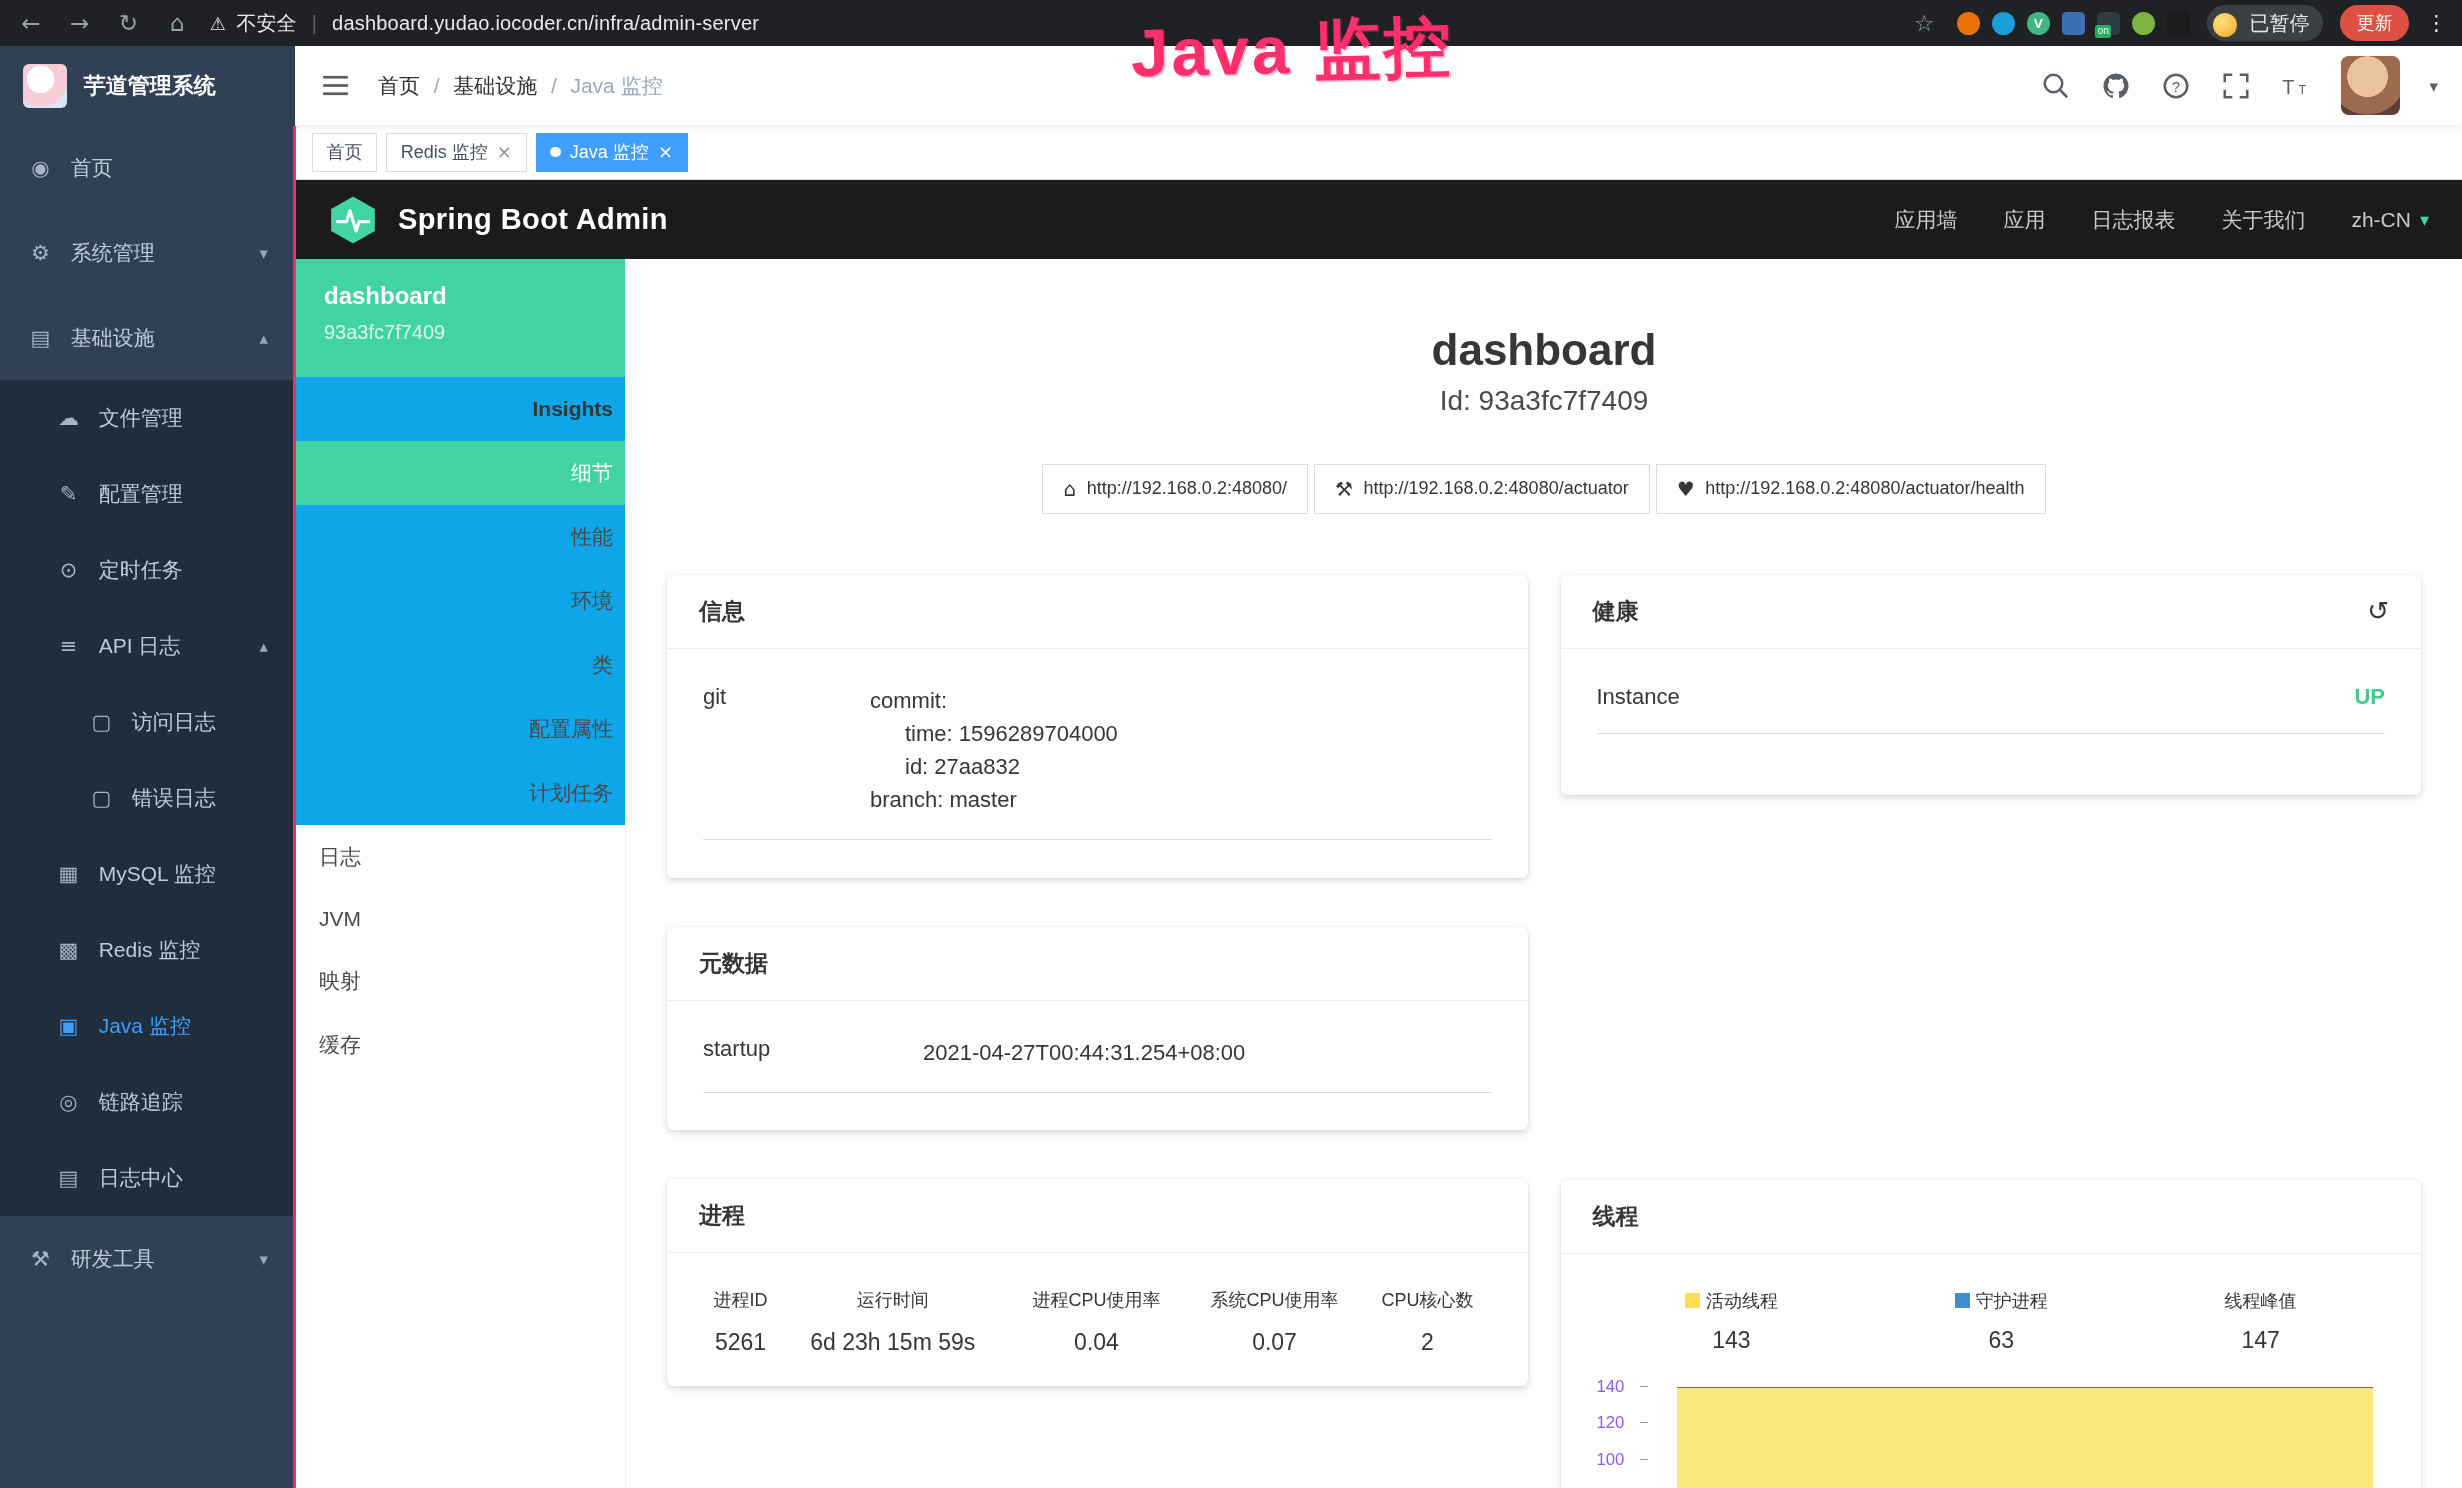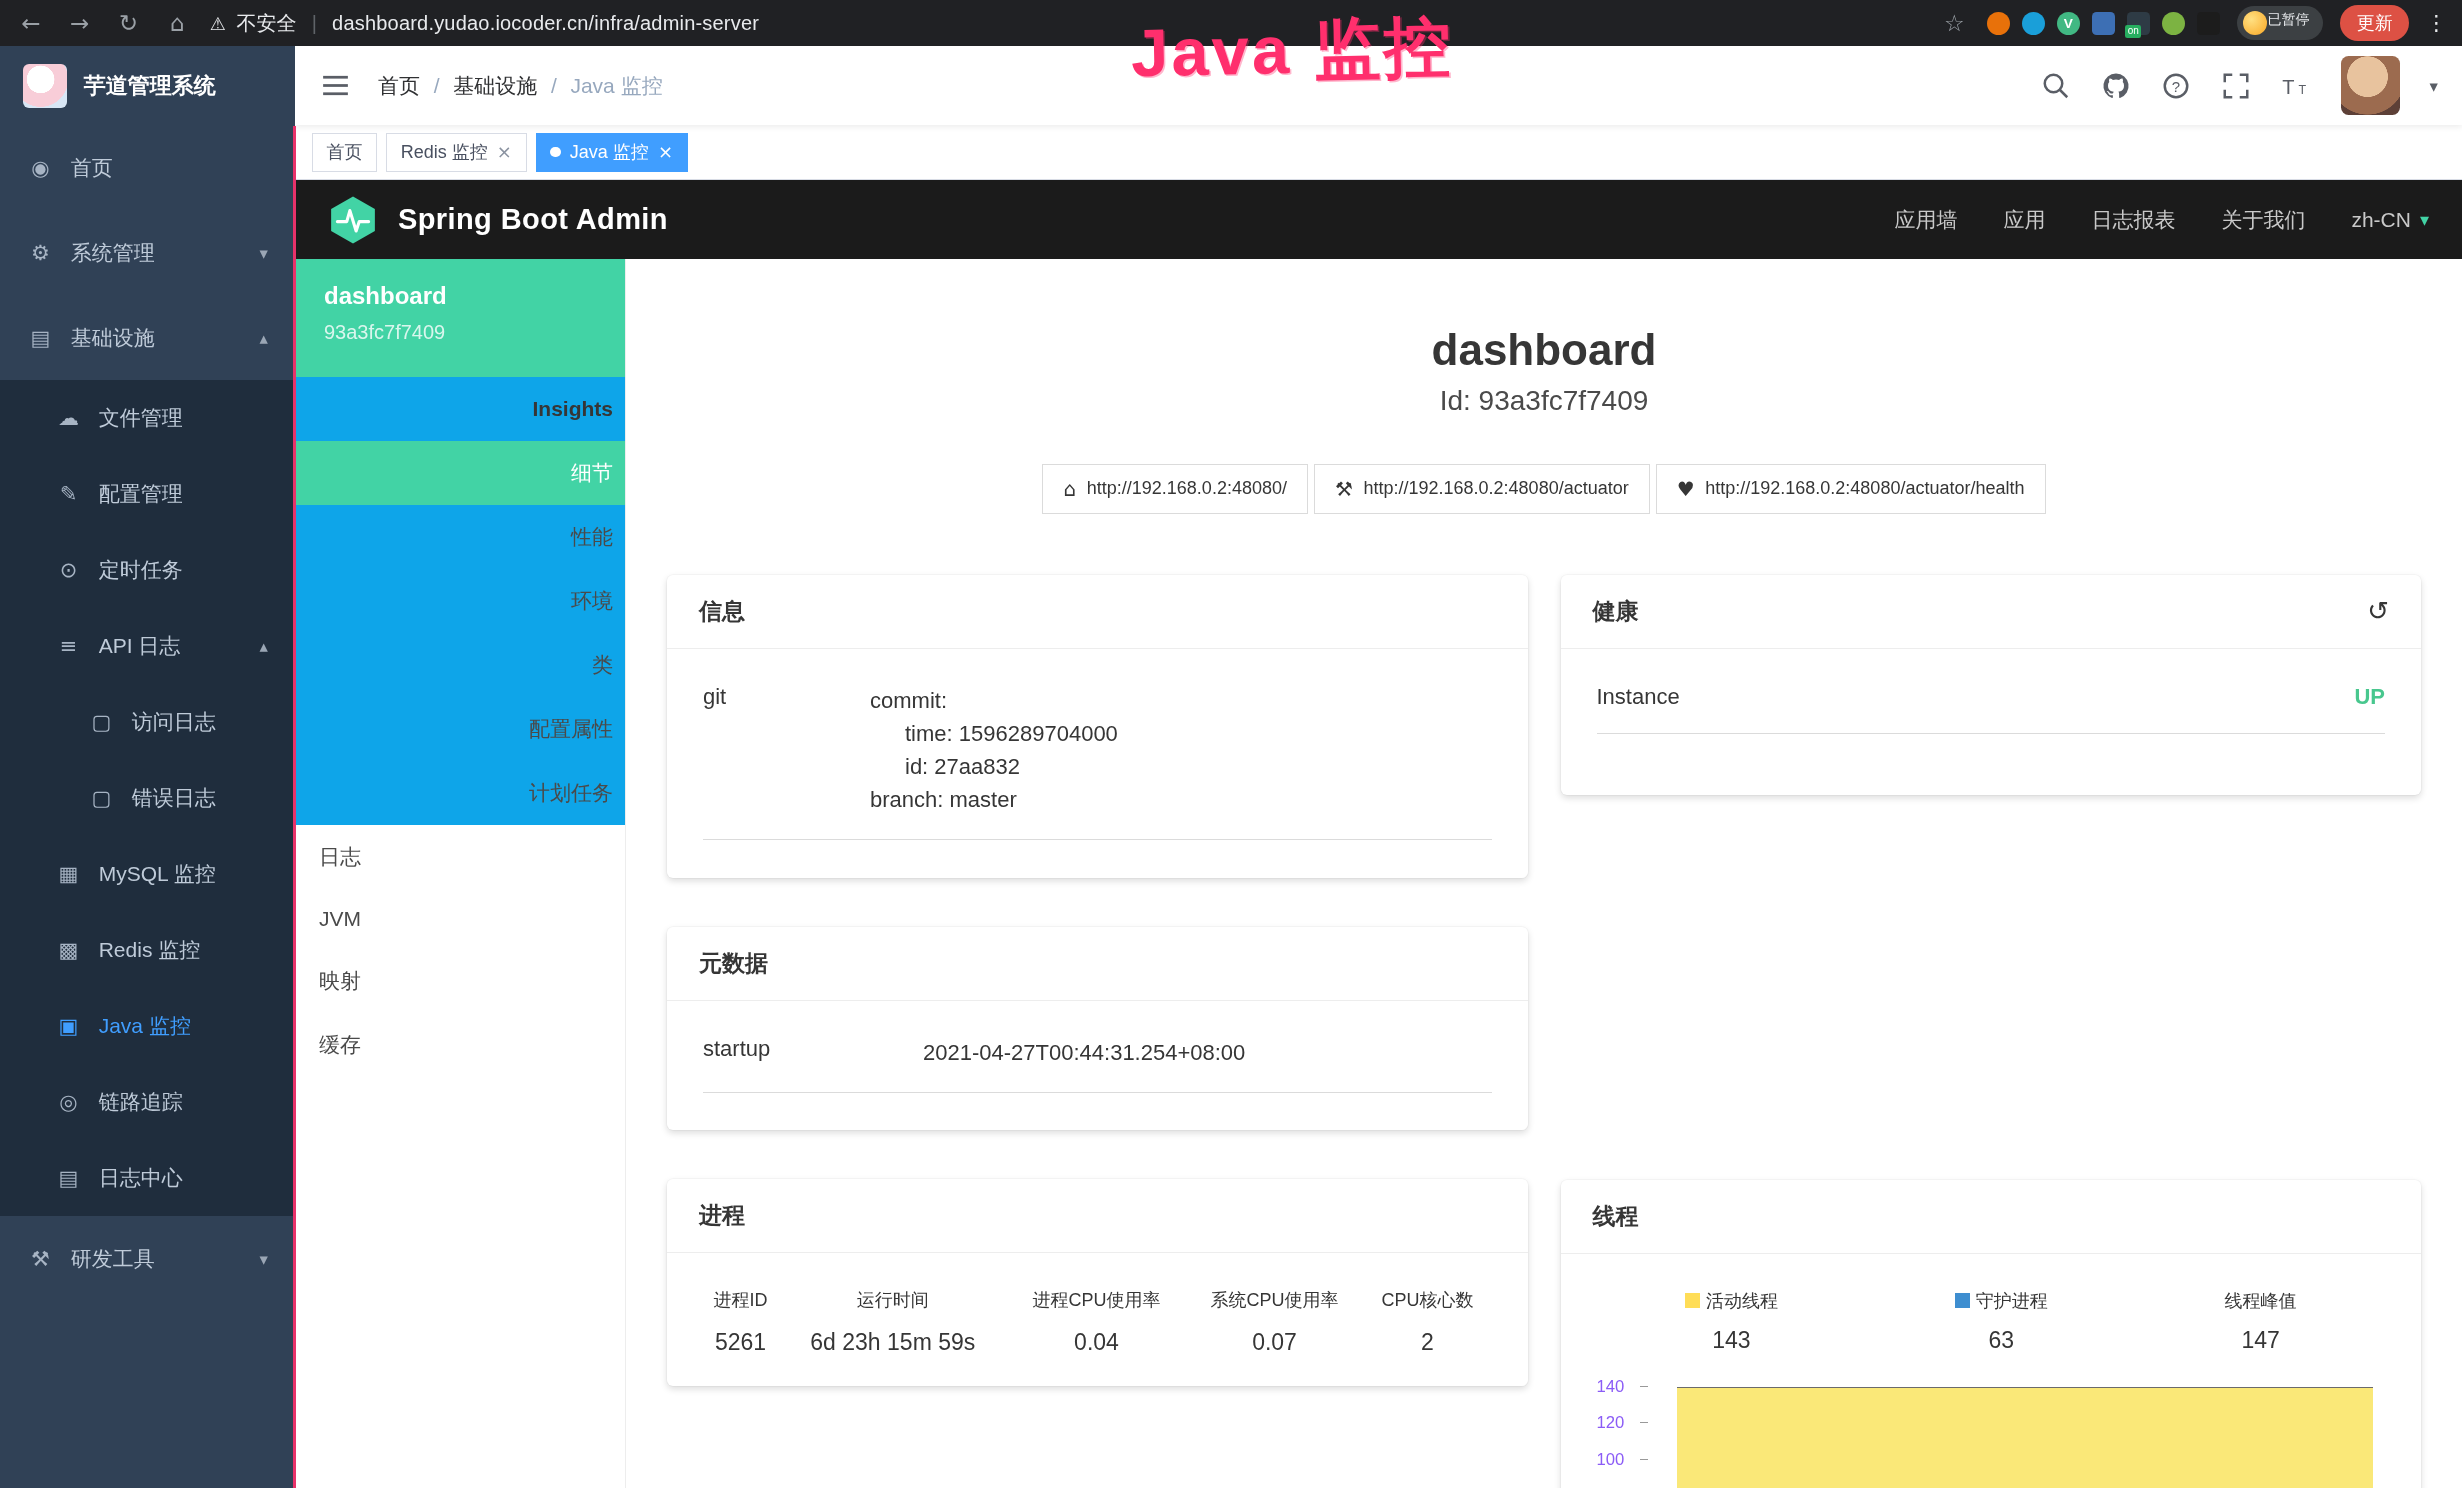--- a/index.html
+++ b/index.html
@@ -14,21 +14,21 @@
   .url-zone { display:flex; align-items:center; gap:10.6px; flex:1; min-width:0; }
   .warn-tri { color:#e8eaed; font-size:18px; }
   .sec-label { color:#e8eaed; }
   .url-sep { color:#5f6368; margin:0 4.6px; }
   .url-text { color:#e8eaed; letter-spacing:0.2px; white-space:nowrap; }
   .ext-cluster { display:flex; align-items:center; gap:12px; flex:none; }
   .ext { width:23px; height:23px; border-radius:50%; flex:none; position:relative; }
   .ext.sq { border-radius:4.6px; }
   .ext .on-tag { position:absolute; bottom:-3px; left:-1.5px; background:#27ae60; color:#fff; font-size:10px; line-height:1; padding:1.5px 2.3px; border-radius:2.3px; }
   .ext .v-glyph { position:absolute; inset:0; display:flex; align-items:center; justify-content:center; color:#fff; font-size:13.7px; font-weight:700; }
-  .paused-badge { display:flex; align-items:flex-start; gap:1px; background:#3c4043; border-radius:20px; padding:4.6px 13.7px 4.6px 6px; font-size:14px; color:#e8eaed; flex:none; cursor:pointer; }
+  .paused-badge { display:flex; align-items:flex-end; gap:13px; background:#3c4043; border-radius:20px; padding:4.6px 13.7px 4.6px 6px; font-size:20px; color:#e8eaed; flex:none; cursor:pointer; }
   .emoji-face { width:24px; height:24px; border-radius:50%; background:radial-gradient(circle at 35% 35%, #ffe082, #f9a825); flex:none; }
   .update-btn { border:none; background:#dd5144; color:#fff; font-size:18px; padding:6px 16.7px; border-radius:20px; cursor:pointer; flex:none; font-family:inherit; }
   .menu-dots { color:#e8eaed; font-size:21px; flex:none; cursor:pointer; }
 
   
   .yd-sidebar { position:absolute; left:0; top:46px; bottom:0; width:295px; background:#304156; color:#bfcbd9; font-size:21px; z-index:20; overflow:hidden; }
   .yd-logo { height:79px; display:flex; align-items:center; gap:16.7px; padding:0 23px; color:#fff; font-size:22px; font-weight:700; }
   .yd-avatar { width:44px; height:44px; border-radius:6px; background:radial-gradient(circle at 40% 35%, #fff 0 35%, #f8cdd8 36% 70%, #d8e6f5 71%); flex:none; }
   .yd-item { height:85px; display:flex; align-items:center; gap:16.7px; padding:0 27px; cursor:pointer; white-space:nowrap; }
   .yd-ico { width:27px; text-align:center; font-size:21px; color:#a7b4c4; flex:none; }

